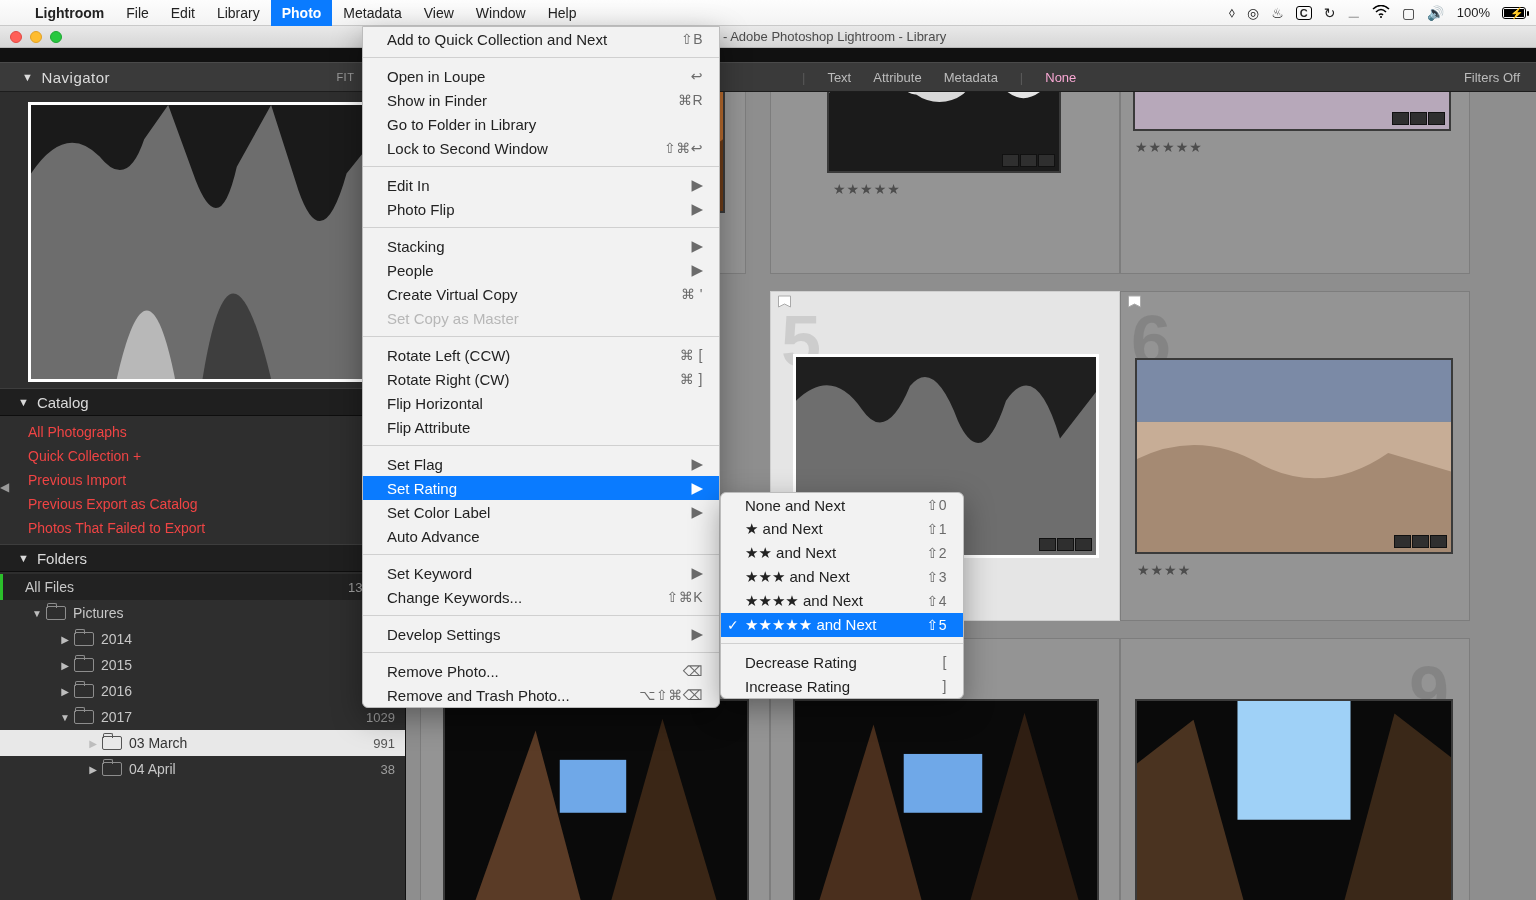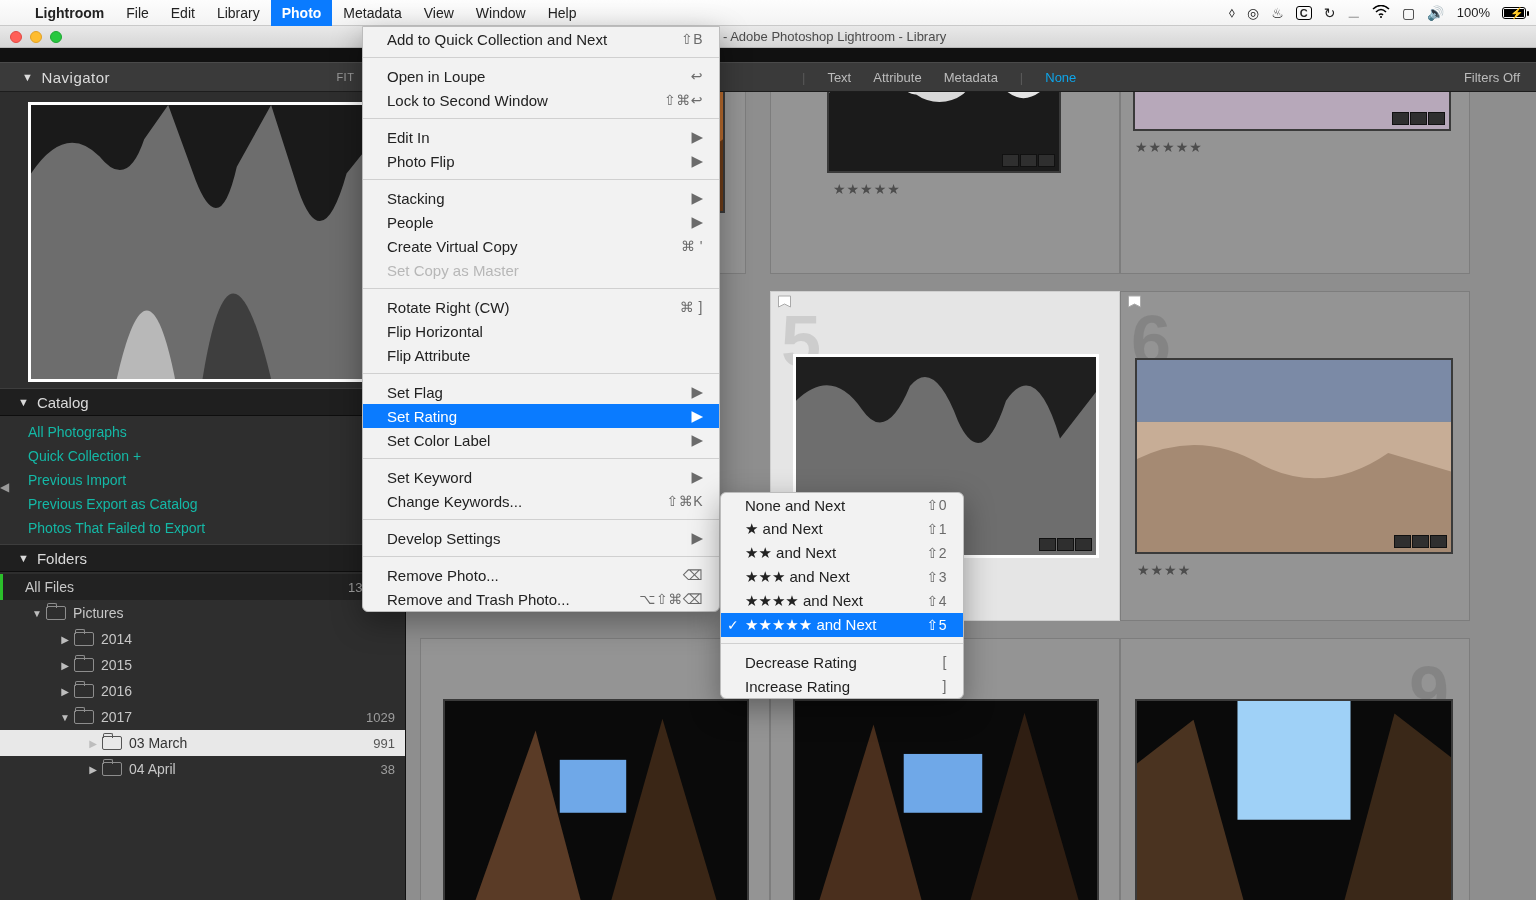--- a/index.html
+++ b/index.html
@@ -26,31 +26,31 @@
   .window-titlebar .title{flex:1;text-align:center;padding-right:60px;}
   
   .module-bar{height:14px;background:#111;}
   
   .filter-bar{height:30px;background:#3a3a3a;border-top:1px solid #4a4a4a;border-bottom:1px solid #1d1d1d;display:flex;align-items:center;color:#c8c8c8;font-size:13px;}
   .filter-bar .left{width:406px;display:flex;align-items:center;justify-content:flex-end;padding-right:10px;color:#9a9a9a;font-size:11px;letter-spacing:0.5px;}
   .filter-bar .left .nav{margin-right:auto;margin-left:22px;display:flex;align-items:center;color:#dcdcdc;font-size:15px;}
   .filter-bar .left .nav .tri{margin-right:8px;font-size:11px;}
   .filter-bar .center{flex:1;display:flex;align-items:center;gap:22px;padding-left:396px;color:#bcbcbc;}
   .filter-bar .center .sep{color:#595959;}
-  .filter-bar .center .sel{color:#0ea5e9;}
+  .filter-bar .center .sel{color:#f9a8d4;}
   .filter-bar .off{margin-left:auto;margin-right:16px;color:#bcbcbc;}
   
   .content{position:absolute;left:0;top:92px;right:0;bottom:0;display:flex;}
   .left-panel{width:406px;background:#2e2e2e;border-right:1px solid #111;overflow:hidden;}
   .nav-preview{margin:10px 28px 6px 28px;height:280px;border:3px solid #fff;background:#555;position:relative;overflow:hidden;}
   .nav-preview svg{width:100%;height:100%;}
   .panel-header{height:28px;background:#1f1f1f;border-top:1px solid #3d3d3d;border-bottom:1px solid #0e0e0e;display:flex;align-items:center;padding:0 18px;color:#d9d9d9;font-size:15px;}
   .panel-header .tri{margin-right:8px;font-size:11px;}
   .cat-items{padding:4px 0;}
-  .cat-item{padding:4px 28px;color:#14b8a6;font-size:14px;}
+  .cat-item{padding:4px 28px;color:#ef4444;font-size:14px;}
   .folder-list{padding:2px 0;}
   .folder-row{display:flex;align-items:center;height:26px;color:#c7c7c7;font-size:14px;padding-right:10px;}
   .folder-row .ind{display:inline-block;}
   .folder-row .disc{width:10px;text-align:center;font-size:10px;margin-right:4px;color:#bdbdbd;}
   .folder-row .foldericon{width:20px;height:14px;border:1px solid #8d8d8d;border-radius:2px;margin-right:7px;position:relative;}
   .folder-row .foldericon::before{content:"";position:absolute;left:0;top:-4px;width:8px;height:4px;border:1px solid #8d8d8d;border-bottom:none;border-radius:2px 2px 0 0;}
   .folder-row .cnt{margin-left:auto;color:#9d9d9d;font-size:13px;}
   .folder-row.allfiles{background:#222;border-left:3px solid #2bbf2b;padding-left:22px;}
   .folder-row.sel{background:#e8e8e8;color:#333;}
   .folder-row.sel .cnt{color:#555;}
@@ -358,20 +358,27 @@
     <div class="mi">
       <span class="lbl">Add to Quick Collection and Next</span>
       <span class="sc">⇧B</span>
     </div>
     <div class="sep2"></div>
     <div class="mi">
       <span class="lbl">Open in Loupe</span>
       <span class="sc">↩</span>
     </div>
     <div class="mi">
+      <span class="lbl">Show in Finder</span>
+      <span class="sc">⌘R</span>
+    </div>
+    <div class="mi">
+      <span class="lbl">Go to Folder in Library</span>
+    </div>
+    <div class="mi">
       <span class="lbl">Lock to Second Window</span>
       <span class="sc">⇧⌘↩</span>
     </div>
     <div class="sep2"></div>
     <div class="mi">
       <span class="lbl">Edit In</span>
       <span class="sub">▶</span>
     </div>
     <div class="mi">
       <span class="lbl">Photo Flip</span>
@@ -388,20 +395,24 @@
     </div>
     <div class="mi">
       <span class="lbl">Create Virtual Copy</span>
       <span class="sc">⌘ '</span>
     </div>
     <div class="mi dis">
       <span class="lbl">Set Copy as Master</span>
     </div>
     <div class="sep2"></div>
     <div class="mi">
+      <span class="lbl">Rotate Left (CCW)</span>
+      <span class="sc">⌘ [</span>
+    </div>
+    <div class="mi">
       <span class="lbl">Rotate Right (CW)</span>
       <span class="sc">⌘ ]</span>
     </div>
     <div class="mi">
       <span class="lbl">Flip Horizontal</span>
     </div>
     <div class="mi">
       <span class="lbl">Flip Attribute</span>
     </div>
     <div class="sep2"></div>
@@ -409,20 +420,23 @@
       <span class="lbl">Set Flag</span>
       <span class="sub">▶</span>
     </div>
     <div class="mi hl">
       <span class="lbl">Set Rating</span>
       <span class="sub">▶</span>
     </div>
     <div class="mi">
       <span class="lbl">Set Color Label</span>
       <span class="sub">▶</span>
+    </div>
+    <div class="mi">
+      <span class="lbl">Auto Advance</span>
     </div>
     <div class="sep2"></div>
     <div class="mi">
       <span class="lbl">Set Keyword</span>
       <span class="sub">▶</span>
     </div>
     <div class="mi">
       <span class="lbl">Change Keywords...</span>
       <span class="sc">⇧⌘K</span>
     </div>

